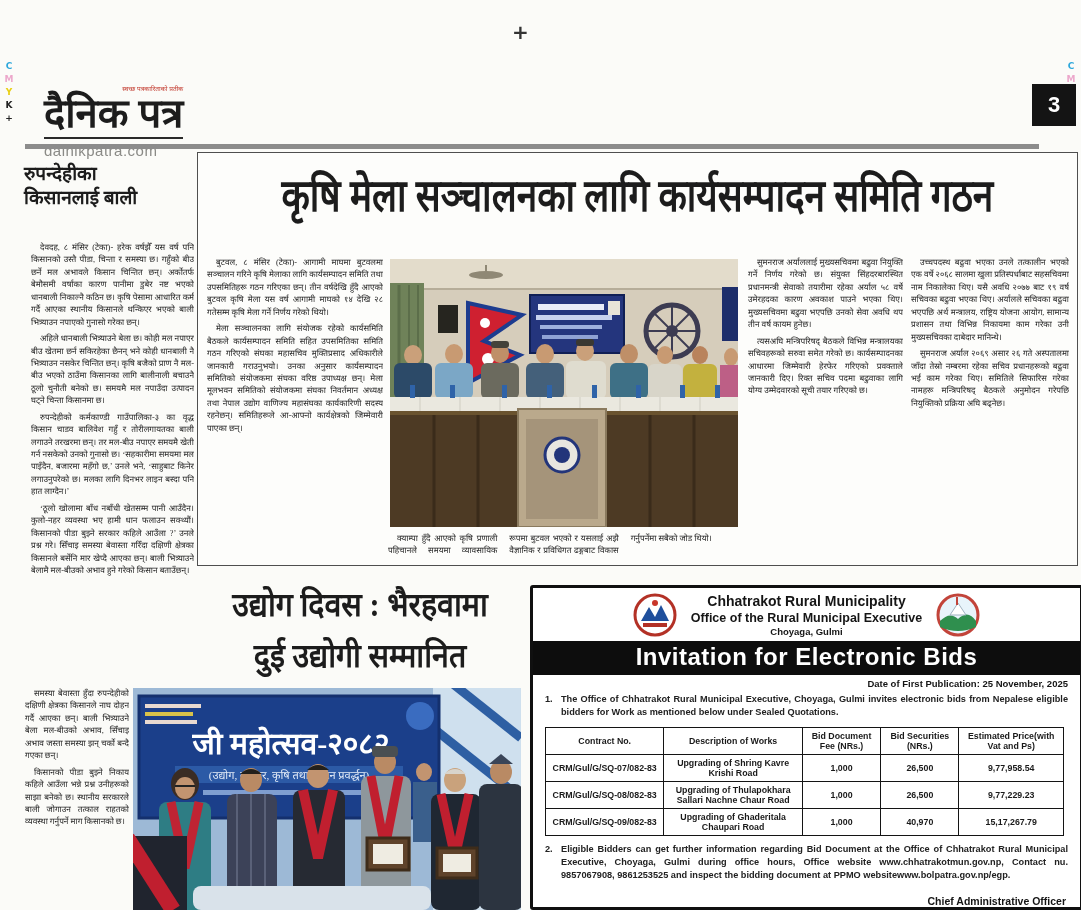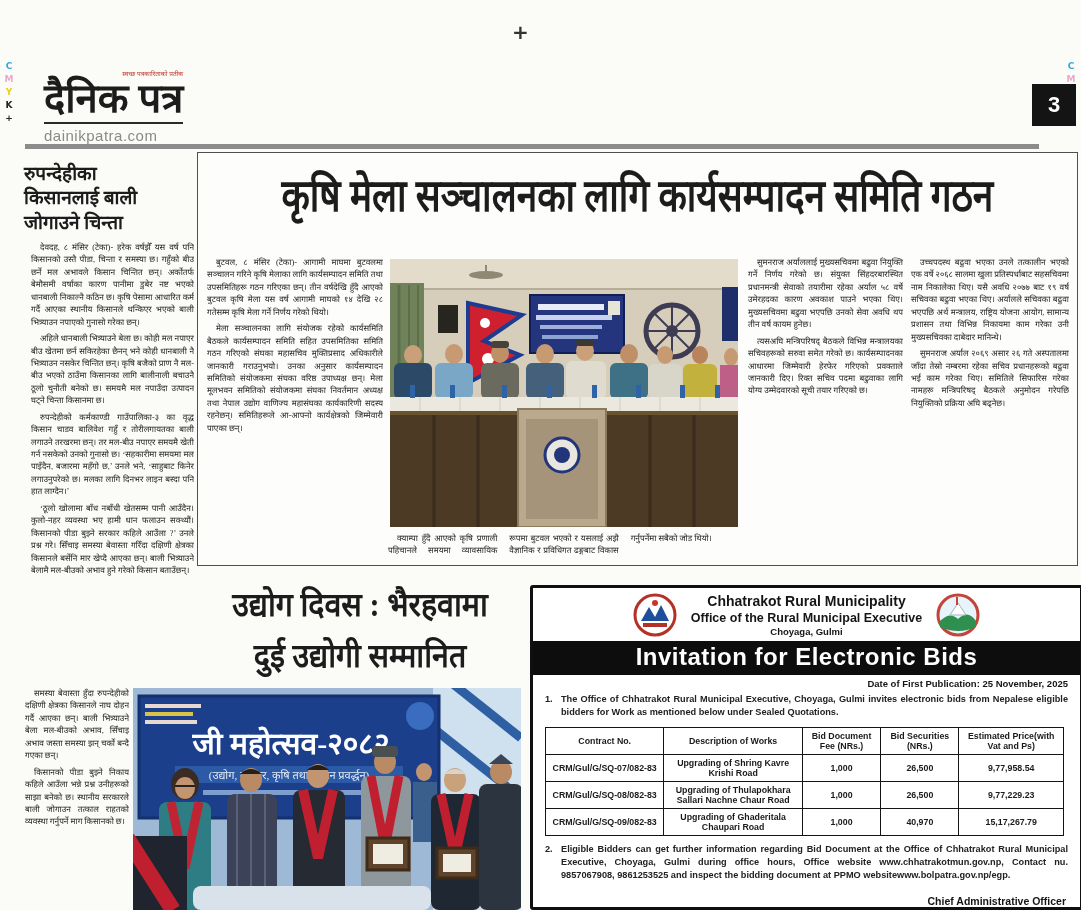--- a/index.html
+++ b/index.html
@@ -61,34 +61,33 @@
     <div class="reg-k">+</div>
   </div>
   <div class="abs regstack" style="left:1064px;top:60px;">
     <div class="reg-c">C</div>
     <div class="reg-m">M</div>
     <div class="reg-y">Y</div>
     <div class="reg-k">K</div>
     <div class="reg-k">+</div>
   </div>
 
-  <div class="abs" style="left:44px;top:69px;">
+  <div class="abs" style="left:44px;top:84px;">
     <div class="mast-tag" style="text-align:right;">स्वच्छ पत्रकारिताको प्रतीक</div>
     <div class="mast-title">दैनिक पत्र</div>
     <div class="mast-domain">dainikpatra.com</div>
   </div>
   <div class="abs pagebox" style="left:1032px;top:84px;">
     <span>3</span>
   </div>
   <div class="abs toprule" style="left:25px;top:144px;width:1014px;"></div>
 
   <div class="abs left-head" style="left:24px;top:162px;width:165px;">
     <div>रुपन्देहीका</div>
     <div>किसानलाई बाली</div>
-    <div>जोगाउने चिन्ता</div>
   </div>
   <div class="abs np-small" style="left:31px;top:242px;width:163px;height:442px;">
 
   <p>देवदह, ८ मंसिर (टेका)- हरेक वर्षझैँ यस वर्ष पनि किसानको उस्तै पीडा, चिन्ता र समस्या छ। गहुँको बीउ छर्ने मल अभावले किसान चिन्तित छन्। अर्कोतर्फ बेमौसमी वर्षाका कारण पानीमा डुबेर नष्ट भएको धानबाली निकाल्नै कठिन छ। कृषि पेसामा आधारित कर्म गर्दै आएका स्थानीय किसानले थन्किएर भएको बाली भित्र्याउन नपाएको गुनासो गरेका छन्।</p>
       <p>अहिले धानबाली भित्र्याउने बेला छ। कोही मल नपाएर बीउ खेतमा छर्न सकिरहेका छैनन् भने कोही धानबाली नै भित्र्याउन नसकेर चिन्तित छन्। कृषि बजैको प्राण नै मल-बीउ भएको ठाउँमा किसानका लागि बालीनाली बचाउनै ठूलो चुनौती बनेको छ। समयमै मल नपाउँदा उत्पादन घट्ने चिन्ता किसानमा छ।</p>
       <p>रुपन्देहीको कर्मकाण्डी गाउँपालिका-३ का वृद्ध किसान चाडव बालिवेश गहुँ र तोरीलगायतका बाली लगाउने तरखरमा छन्। तर मल-बीउ नपाएर समयमै खेती गर्न नसकेको उनको गुनासो छ। ‘सहकारीमा समयमा मल पाइँदैन, बजारमा महँगो छ,’ उनले भने, ‘साहुबाट किनेर लगाउनुपरेको छ। मलका लागि दिनभर लाइन बस्दा पनि हात लाग्दैन।’</p>
       <p>‘ठूलो खोलामा बाँध नबाँधी खेतसम्म पानी आउँदैन। कुलो-नहर व्यवस्था भए हामी धान फलाउन सक्थ्यौं। किसानको पीडा बुझ्ने सरकार कहिले आउँला ?’ उनले प्रश्न गरे। सिँचाइ समस्या बेवास्ता गरिँदा दक्षिणी क्षेत्रका किसानले बर्सेनि मार खेप्दै आएका छन्। बाली भित्र्याउने बेलामै मल-बीउको अभाव हुने गरेको किसान बताउँछन्।</p>
     </div>
   <div class="abs np-small" style="left:25px;top:688px;width:104px;height:218px;">
 

